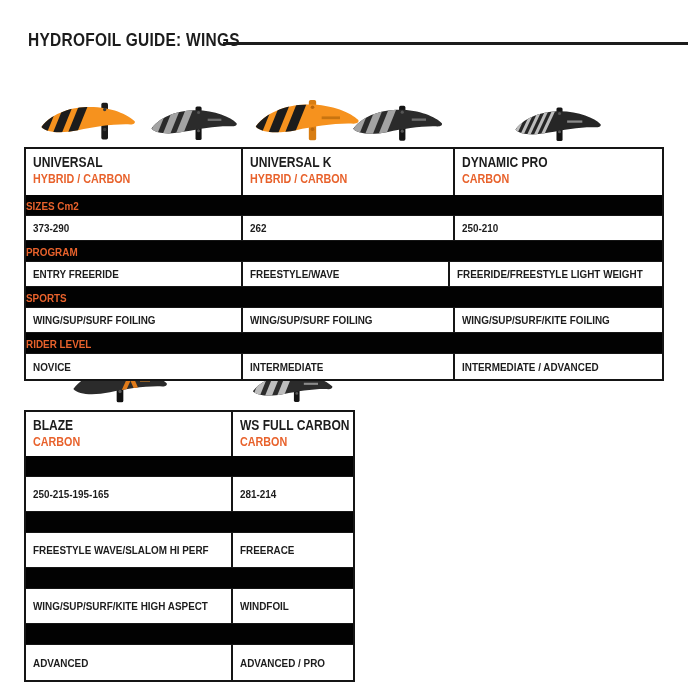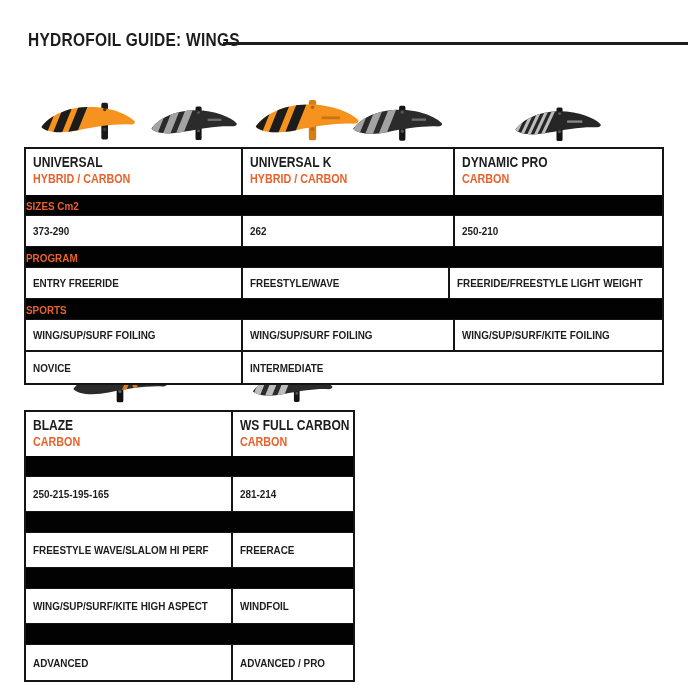--- a/index.html
+++ b/index.html
@@ -27,21 +27,21 @@
   .val-row { display:flex; border-top:1px solid #151515; border-bottom:1px solid #151515; }
   .val-cell { display:flex; align-items:center; padding-left:7px; border-right:2px solid #151515; overflow:hidden; }
   .val-cell:last-child { border-right:none; }
   .val-cell span { font-size:11.5px; font-weight:bold; color:#1c1c1c; }
 
   
   #table1 { left:24px; top:147px; width:640px; }
   #table1 .hdr-row { height:46px; }
   #table1 .c0 { width:34.1%; } #table1 .c1 { width:33.4%; } #table1 .c2 { width:32.5%; }
   #table1 .bar { height:20px; }
-  #table1 .val-row { height:32px; }
+  #table1 .val-row { height:26px; }
 
   
   #table2 { left:24px; top:410px; width:331px; }
   #table2 .hdr-row { height:44px; }
   #table2 .c0 { width:63.2%; } #table2 .c1 { width:36.8%; }
   #table2 .bar { height:20px; }
   #table2 .val-row { height:36px; }
 </style>
 </head>
 <body>
@@ -231,26 +231,32 @@
           <span class="cond">WING/SUP/SURF FOILING</span>
         </div>
       <div class="val-cell c1">
           <span class="cond">WING/SUP/SURF FOILING</span>
         </div>
       <div class="val-cell c2">
           <span class="cond">WING/SUP/SURF/KITE FOILING</span>
         </div>
     </div>
 
+    <div class="bar">
+        <span class="cond">RIDER LEVEL</span>
+      </div>
     <div class="val-row" style="border-bottom:none">
       <div class="val-cell c0">
           <span class="cond">NOVICE</span>
         </div>
       <div class="val-cell c1">
           <span class="cond">INTERMEDIATE</span>
+        </div>
+      <div class="val-cell c2">
+          <span class="cond">INTERMEDIATE / ADVANCED</span>
         </div>
     </div>
   </div>
 
   <div class="ptable" id="table2">
     <div class="hdr-row">
       <div class="hdr-cell c0">
         <div class="prod-name"><span class="cond">BLAZE</span></div>
         <div class="prod-cons"><span class="cond">CARBON</span></div>
       </div>

